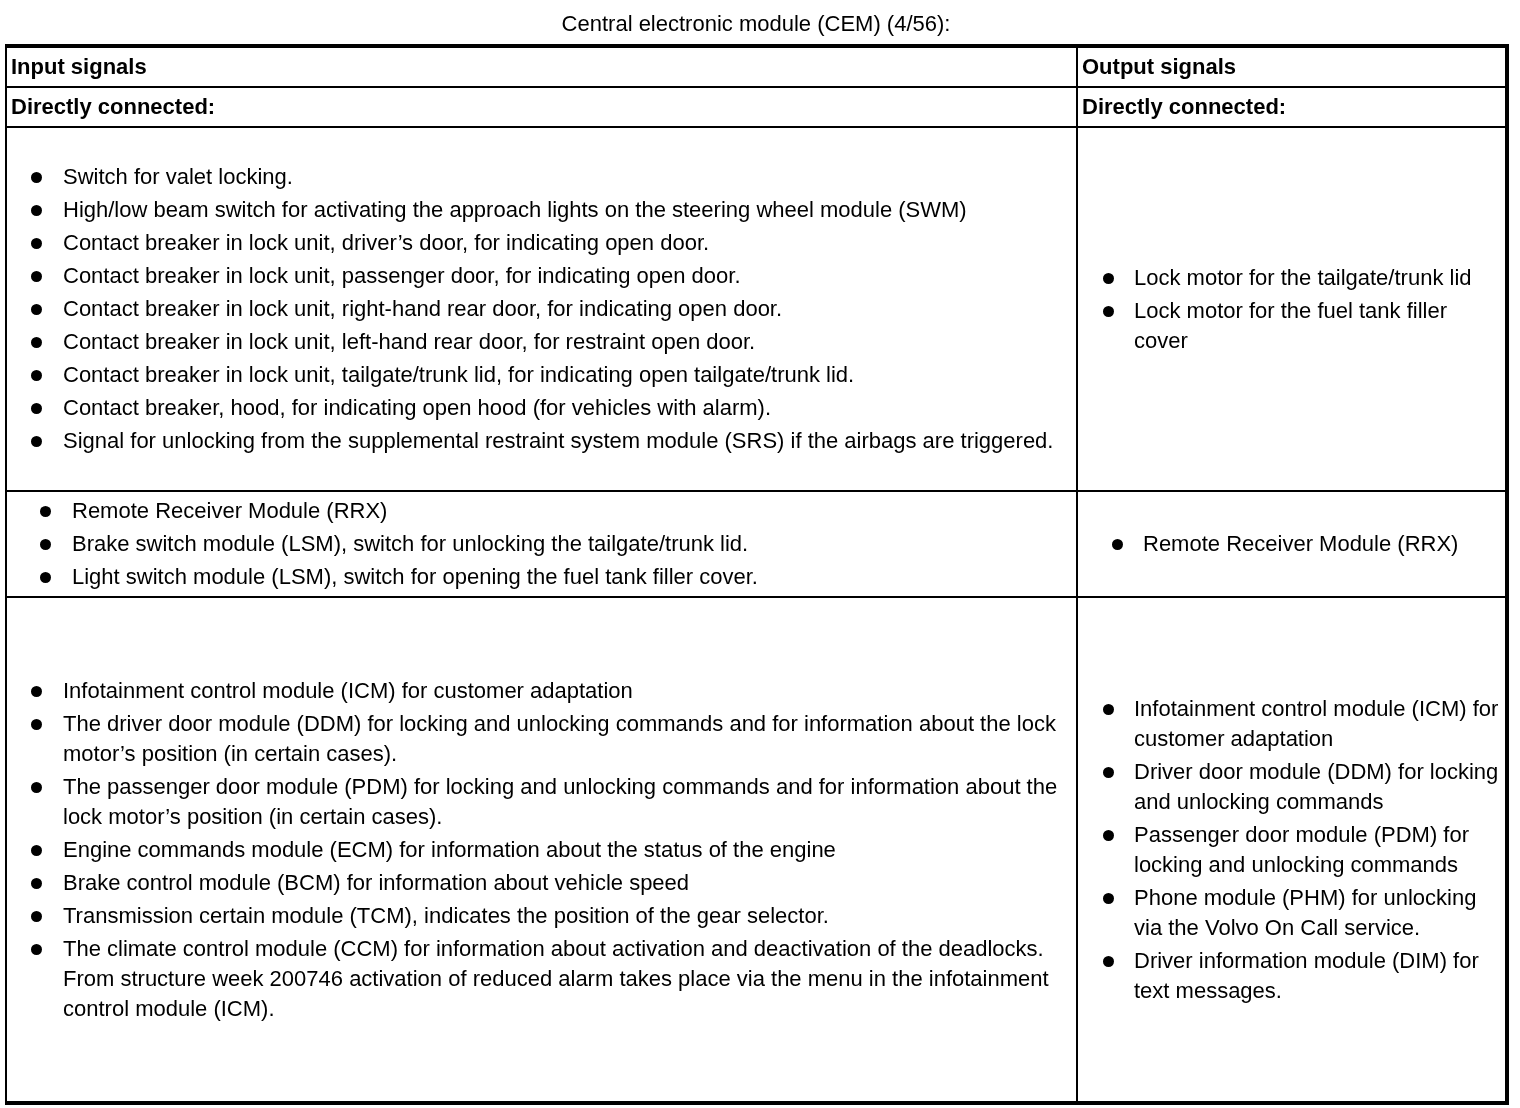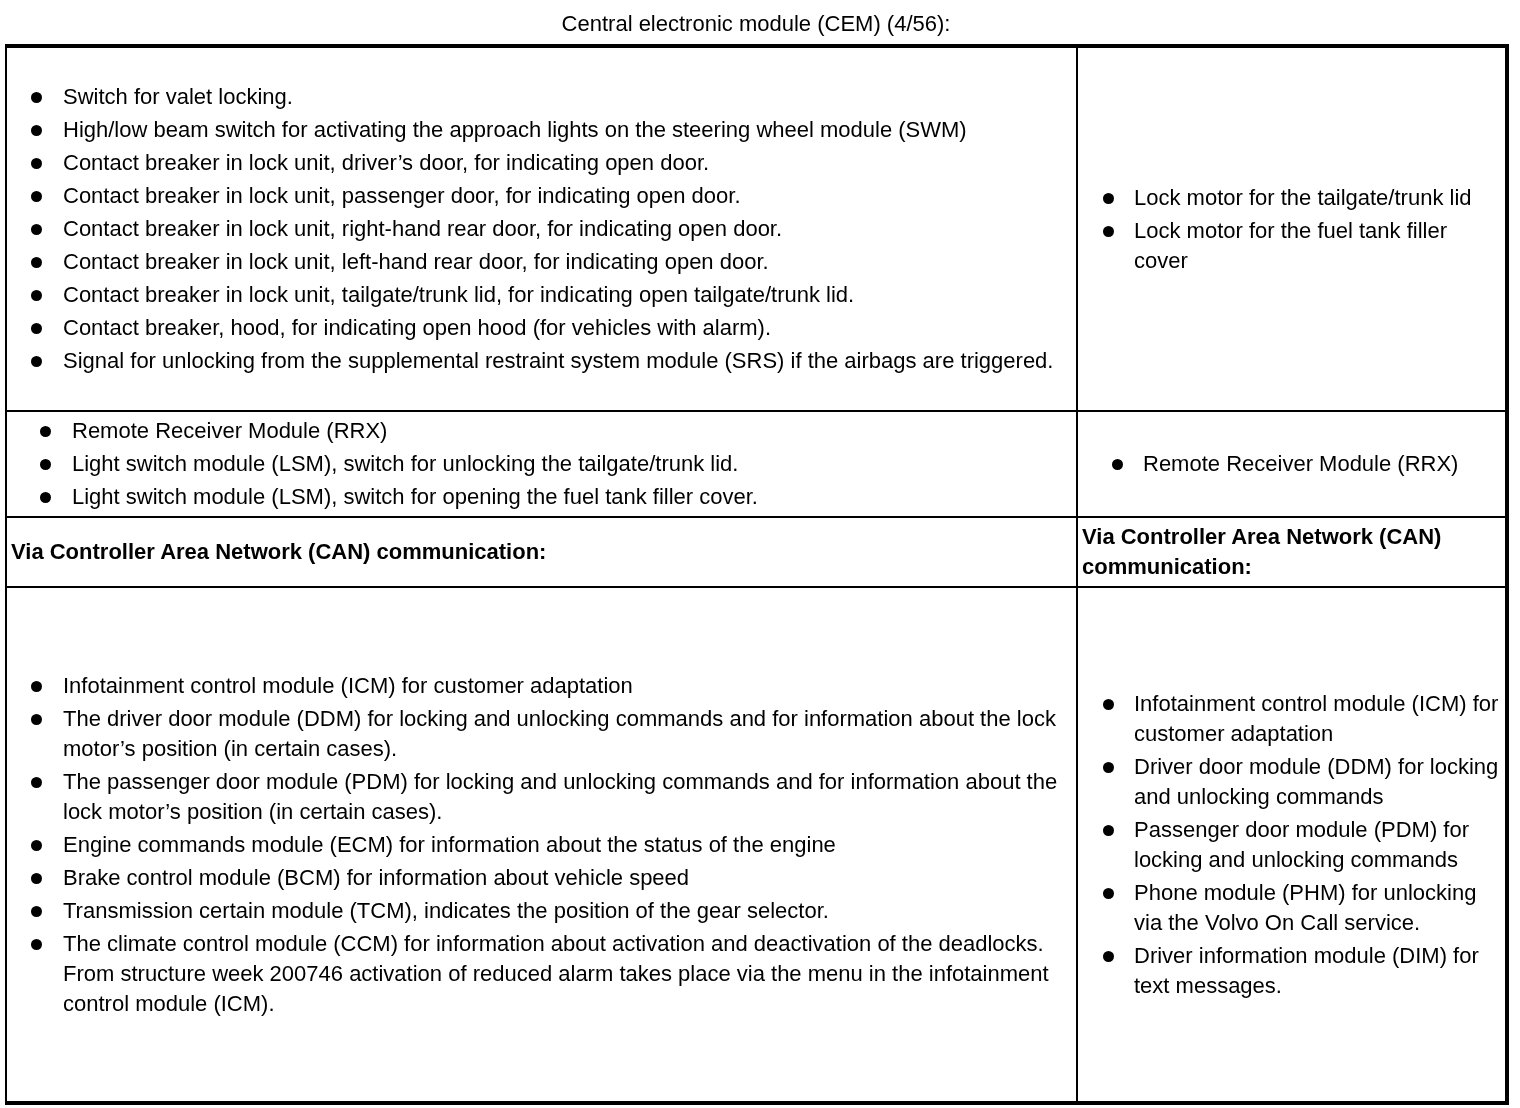--- a/index.html
+++ b/index.html
@@ -59,62 +59,66 @@
 
 <div class="page-title">Central electronic module (CEM) (4/56):</div>
 
 <div class="frame">
   <table>
     <colgroup>
         <col class="c-in">
         <col class="c-out">
       </colgroup>
     <tbody>
+      <tr class="hdr r-title">
+        <td>Input signals</td>
+        <td>Output signals</td>
+      </tr>
 
+      <tr class="hdr r-direct">
+        <td>Directly connected:</td>
+        <td>Directly connected:</td>
+      </tr>
       <tr class="r-body1">
         <td>
           <ul>
             <li><span class="bullet"></span><span>Switch for valet locking.</span></li>
             <li><span class="bullet"></span><span>High/low beam switch for activating the approach lights on the steering wheel module (SWM)</span></li>
             <li><span class="bullet"></span><span>Contact breaker in lock unit, driver’s door, for indicating open door.</span></li>
             <li><span class="bullet"></span><span>Contact breaker in lock unit, passenger door, for indicating open door.</span></li>
             <li><span class="bullet"></span><span>Contact breaker in lock unit, right-hand rear door, for indicating open door.</span></li>
-            <li><span class="bullet"></span><span>Contact breaker in lock unit, left-hand rear door, for indicating open door.</span></li>
+            <li><span class="bullet"></span><span>Contact breaker in lock unit, left-hand rear door, for restraint open door.</span></li>
             <li><span class="bullet"></span><span>Contact breaker in lock unit, tailgate/trunk lid, for indicating open tailgate/trunk lid.</span></li>
             <li><span class="bullet"></span><span>Contact breaker, hood, for indicating open hood (for vehicles with alarm).</span></li>
             <li><span class="bullet"></span><span>Signal for unlocking from the supplemental restraint system module (SRS) if the airbags are triggered.</span></li>
           </ul>
         </td>
         <td class="out">
           <ul>
             <li><span class="bullet"></span><span>Lock motor for the tailgate/trunk lid</span></li>
             <li><span class="bullet"></span><span>Lock motor for the fuel tank filler cover</span></li>
           </ul>
         </td>
       </tr>
 
       <tr class="r-body2">
         <td>
           <ul>
             <li><span class="bullet"></span><span>Remote Receiver Module (RRX)</span></li>
-            <li><span class="bullet"></span><span>Light switch module (LSM), switch for unlocking the tailgate/trunk lid.</span></li>
+            <li><span class="bullet"></span><span>Brake switch module (LSM), switch for unlocking the tailgate/trunk lid.</span></li>
             <li><span class="bullet"></span><span>Light switch module (LSM), switch for opening the fuel tank filler cover.</span></li>
           </ul>
         </td>
         <td class="out">
           <ul>
             <li><span class="bullet"></span><span>Remote Receiver Module (RRX)</span></li>
           </ul>
         </td>
       </tr>
 
-      <tr class="hdr r-can-h">
-        <td>Via Controller Area Network (CAN) communication:</td>
-        <td>Via Controller Area Network (CAN) communication:</td>
-      </tr>
       <tr class="r-body3">
         <td>
           <ul>
             <li><span class="bullet"></span><span>Infotainment control module (ICM) for customer adaptation</span></li>
             <li><span class="bullet"></span><span>The driver door module (DDM) for locking and unlocking commands and for information about the lock motor’s position (in certain cases).</span></li>
             <li><span class="bullet"></span><span>The passenger door module (PDM) for locking and unlocking commands and for information about the lock motor’s position (in certain cases).</span></li>
             <li><span class="bullet"></span><span>Engine commands module (ECM) for information about the status of the engine</span></li>
             <li><span class="bullet"></span><span>Brake control module (BCM) for information about vehicle speed</span></li>
             <li><span class="bullet"></span><span>Transmission certain module (TCM), indicates the position of the gear selector.</span></li>
             <li><span class="bullet"></span><span>The climate control module (CCM) for information about activation and deactivation of the deadlocks. From structure week 200746 activation of reduced alarm takes place via the menu in the infotainment control module (ICM).</span></li>

